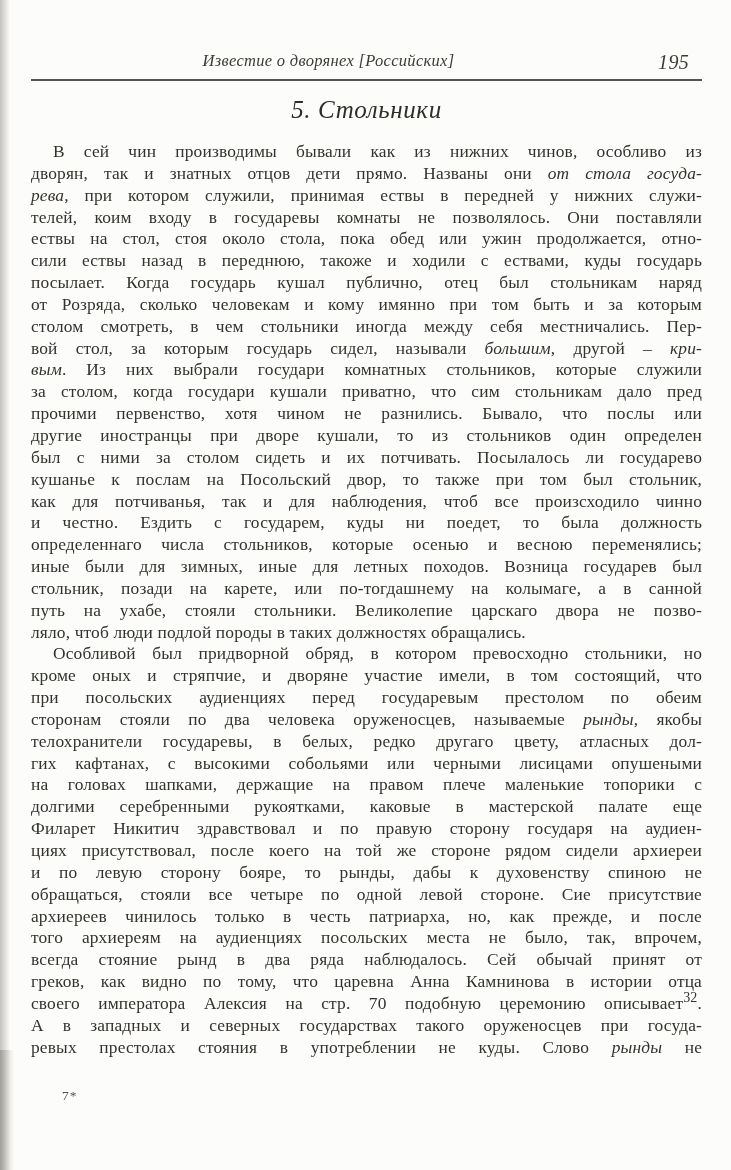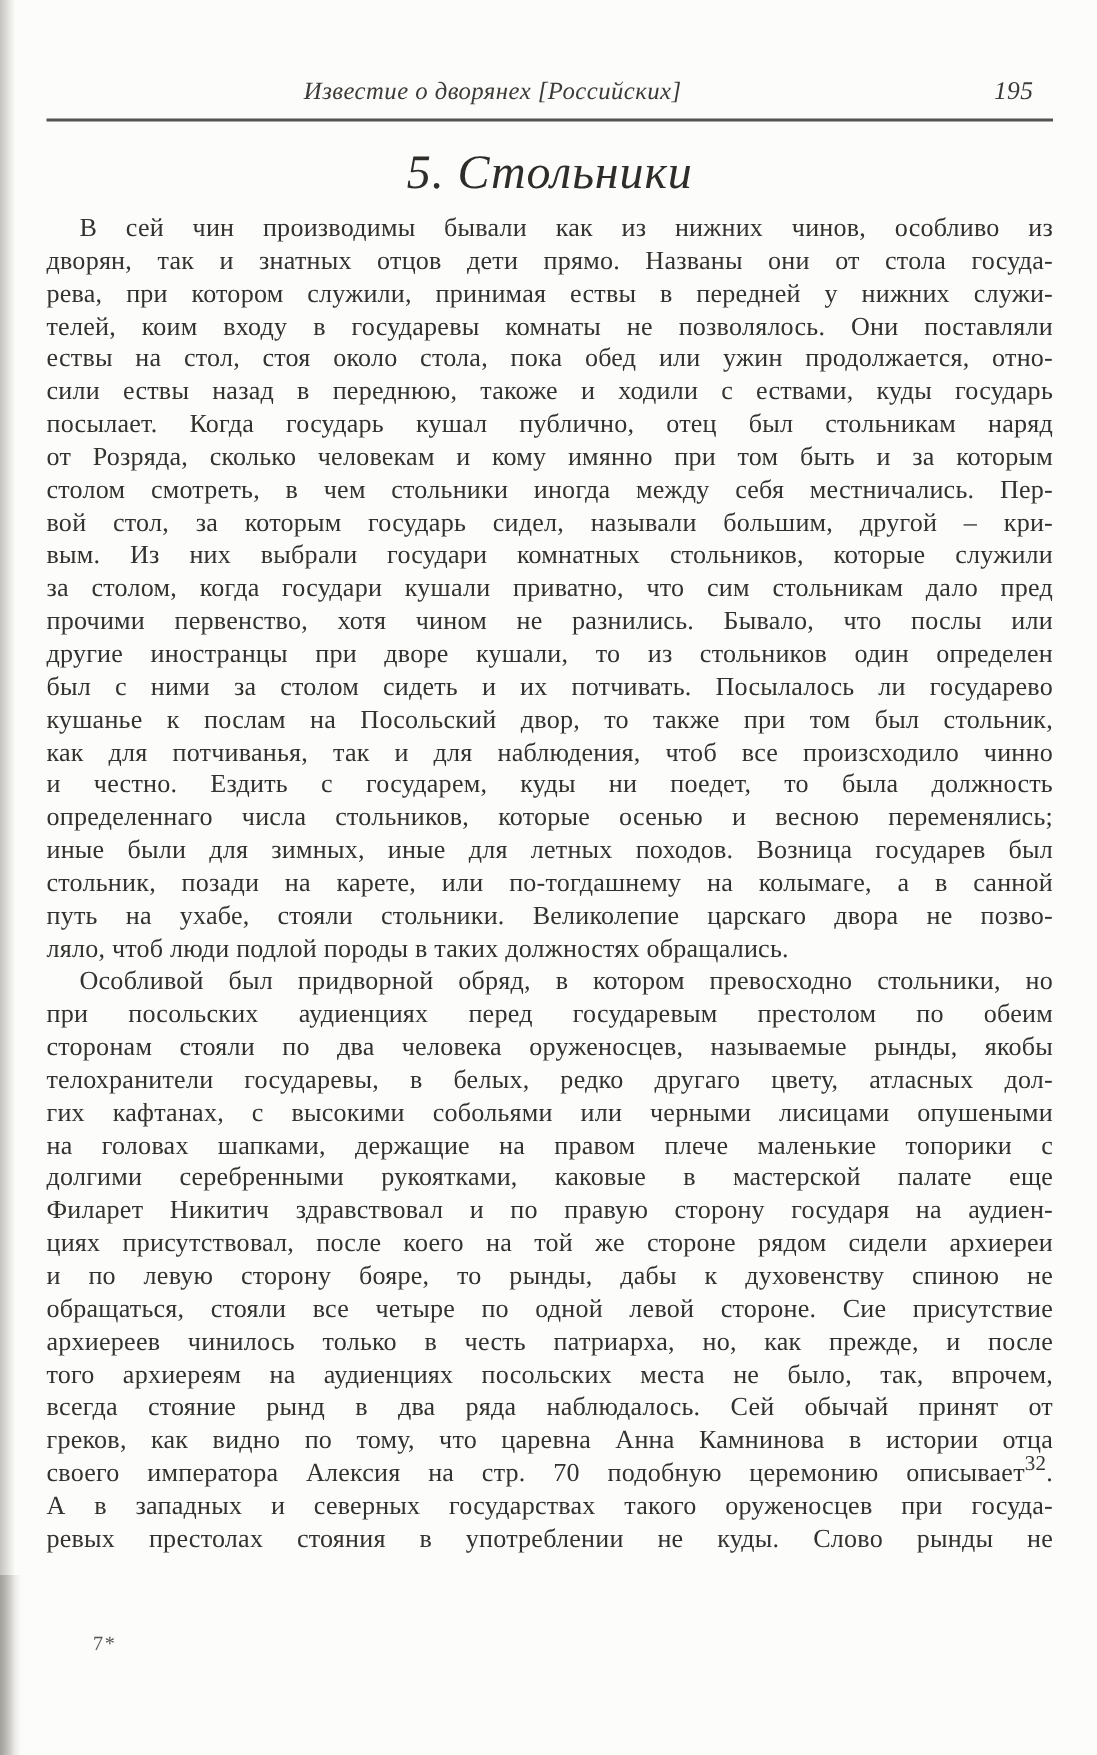--- a/index.html
+++ b/index.html
@@ -27,48 +27,48 @@
     height: 22px;
     font-style: italic; font-size: 16.5px; color: #3d3b37;
     letter-spacing: 0.3px;
   }
   .running-title {
     display: block; text-align: center;
     transform: translateX(-38px);
   }
   .page-number {
     position: absolute; right: 13px; top: 0;
-    font-style: italic; font-size: 17px; color: #3d3b37;
+    font-style: italic; font-size: 20px; color: #3d3b37;
   }
   .head-rule {
     position: absolute; top: 79px; left: 0; right: 0;
     height: 2px; background: #55534f; border: none;
   }
   .section-title {
     position: absolute; top: 96px; left: 0; right: 0;
     text-align: center;
     font-style: italic; font-weight: normal;
-    font-size: 32px; letter-spacing: 0.6px;
+    font-size: 25px; letter-spacing: 0.6px;
     color: #2f2d29; margin: 0;
   }
   .body-text {
     position: absolute; top: 141px; left: 0; right: 0;
     font-size: 17.4px; line-height: 21.85px;
     letter-spacing: 0.15px;
   }
   .para { margin: 0; }
   .line {
     text-align: justify;
     text-align-last: justify;
     white-space: nowrap; 
   }
   .line { white-space: normal; height: 21.85px; overflow: visible; }
   .line.first { text-indent: 22px; }
   .line.endline { text-align-last: left; }
-  .it { }
+  .it { font-style: italic; }
   sup { font-size: 14px; line-height: 0; vertical-align: super; }
   .footer-mark {
     position: absolute; left: 31px; top: 1088px;
     font-size: 13.5px; color: #55534e; letter-spacing: 1px;
   }
 </style>
 </head>
 <body>
 
 <div class="scan-edge"></div>
@@ -102,20 +102,21 @@
         <div class="line"><span>как для потчиванья, так и для наблюдения, чтоб все произсходило чинно</span></div>
         <div class="line"><span>и честно. Ездить с государем, куды ни поедет, то была должность</span></div>
         <div class="line"><span>определеннаго числа стольников, которые осенью и весною переменялись;</span></div>
         <div class="line"><span>иные были для зимных, иные для летных походов. Возница государев был</span></div>
         <div class="line"><span>стольник, позади на карете, или по-тогдашнему на колымаге, а в санной</span></div>
         <div class="line"><span>путь на ухабе, стояли стольники. Великолепие царскаго двора не позво-</span></div>
         <div class="line endline"><span>ляло, чтоб люди подлой породы в таких должностях обращались.</span></div>
       </div>
       <div class="para">
         <div class="line first"><span>Особливой был придворной обряд, в котором превосходно стольники, но</span></div>
+        <div class="line"><span>кроме оных и стряпчие, и дворяне участие имели, в том состоящий, что</span></div>
         <div class="line"><span>при посольских аудиенциях перед государевым престолом по обеим</span></div>
         <div class="line"><span>сторонам стояли по два человека оруженосцев, называемые </span><span class="it">рынды</span><span>, якобы</span></div>
         <div class="line"><span>телохранители государевы, в белых, редко другаго цвету, атласных дол-</span></div>
         <div class="line"><span>гих кафтанах, с высокими собольями или черными лисицами опушеными</span></div>
         <div class="line"><span>на головах шапками, держащие на правом плече маленькие топорики с</span></div>
         <div class="line"><span>долгими серебренными рукоятками, каковые в мастерской палате еще</span></div>
         <div class="line"><span>Филарет Никитич здравствовал и по правую сторону государя на аудиен-</span></div>
         <div class="line"><span>циях присутствовал, после коего на той же стороне рядом сидели архиереи</span></div>
         <div class="line"><span>и по левую сторону бояре, то рынды, дабы к духовенству спиною не</span></div>
         <div class="line"><span>обращаться, стояли все четыре по одной левой стороне. Сие присутствие</span></div>

